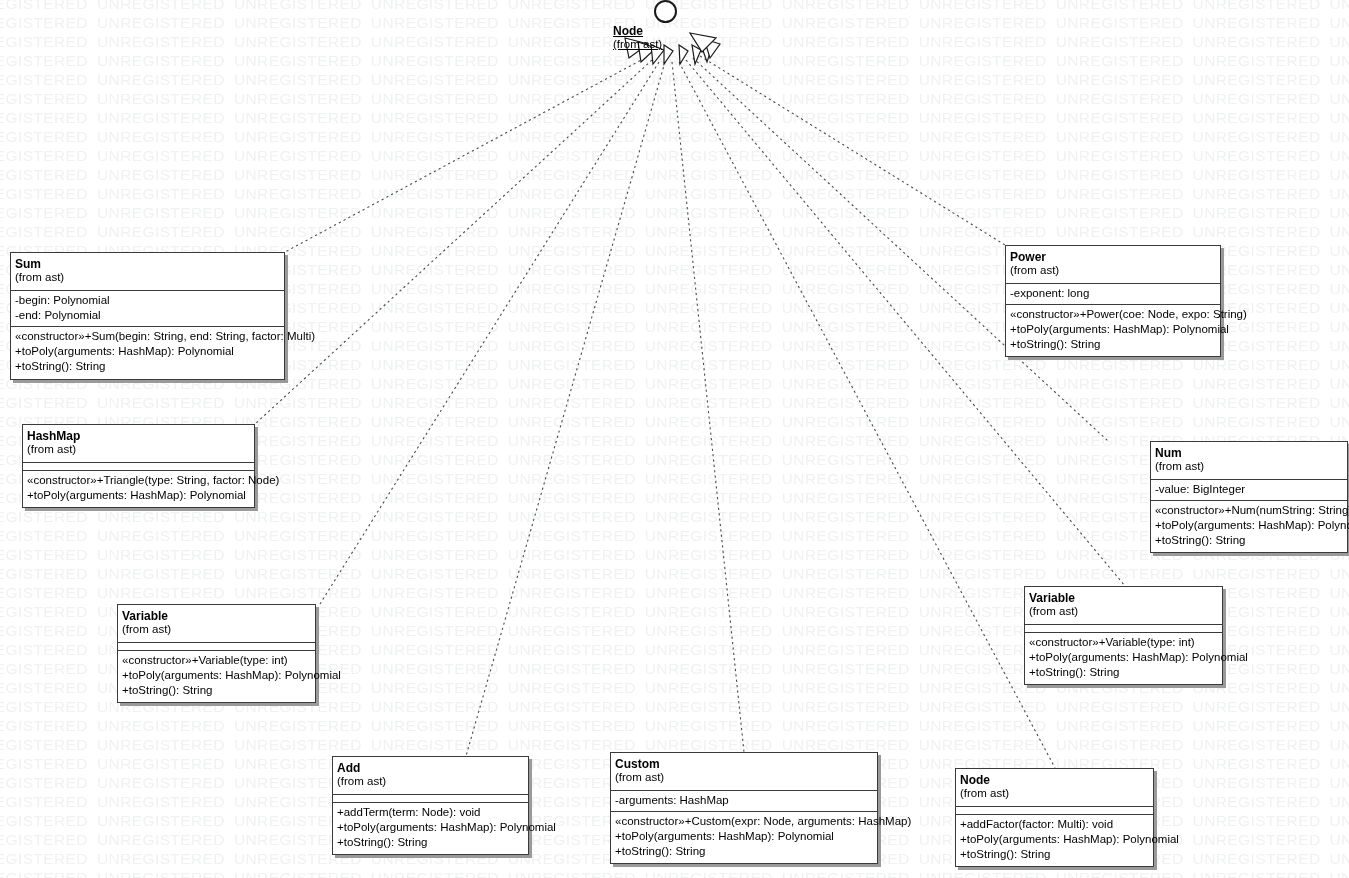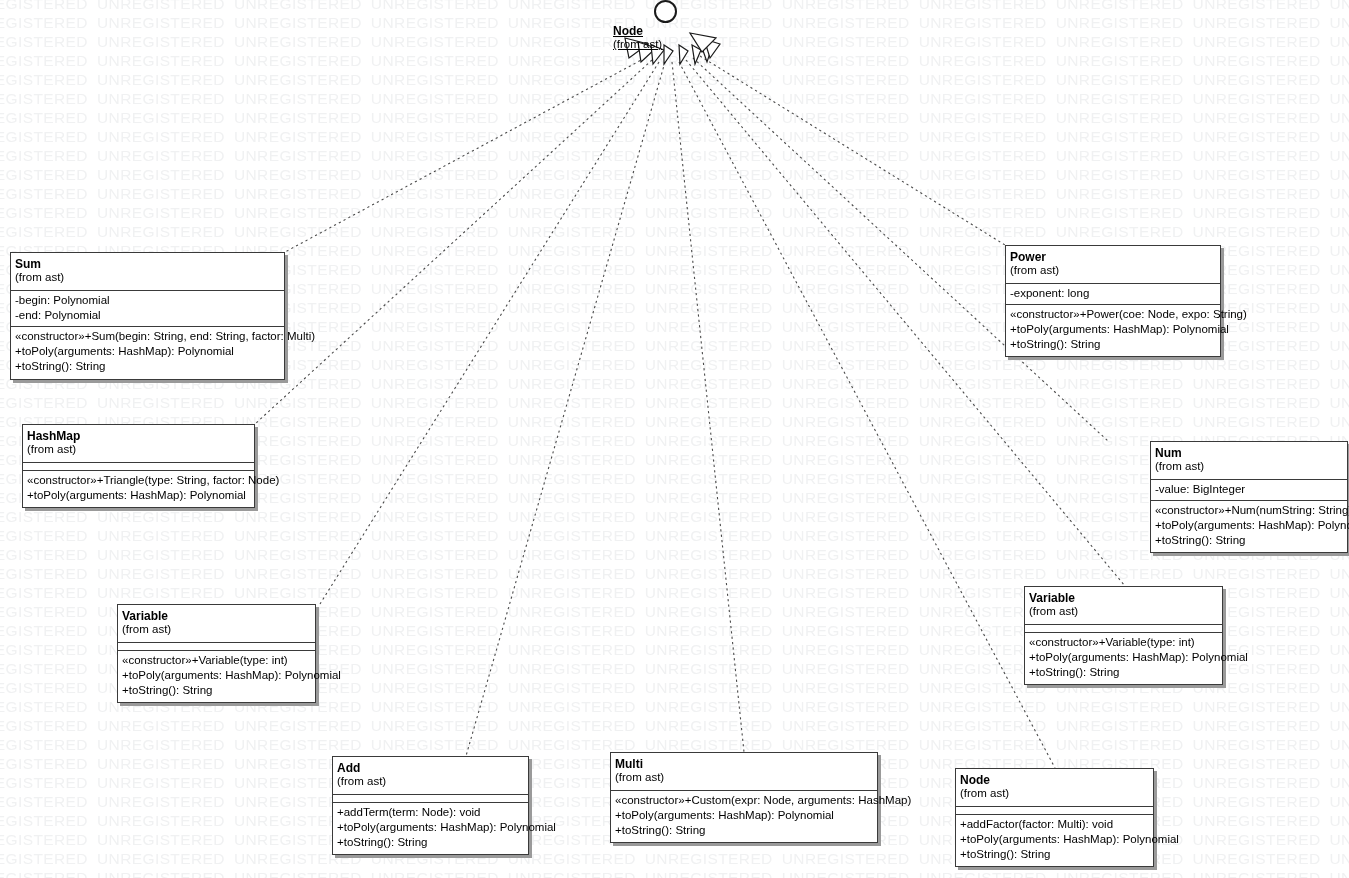--- a/index.html
+++ b/index.html
@@ -287,22 +287,25 @@
     <div class="uml-attrs empty"></div>
     <div class="uml-ops">
       <div class="uml-line">+addTerm(term: Node): void</div>
       <div class="uml-line">+toPoly(arguments: HashMap): Polynomial</div>
       <div class="uml-line">+toString(): String</div>
     </div>
   </div>
 
   <div class="uml-class" style="left:610px; top:752px; width:268px;">
     <div class="uml-head">
-      <div class="uml-name">Multi</div>
-      <div class="uml-from">(from ast)</div>
+      <div class="uml-name">Custom</div>
+      <div class="uml-from">(from ast)</div>
+    </div>
+    <div class="uml-attrs">
+      <div class="uml-line">-arguments: HashMap</div>
     </div>
     <div class="uml-ops">
       <div class="uml-line">«constructor»+Custom(expr: Node, arguments: HashMap)</div>
       <div class="uml-line">+toPoly(arguments: HashMap): Polynomial</div>
       <div class="uml-line">+toString(): String</div>
     </div>
   </div>
 
   <div class="uml-class" style="left:955px; top:768px; width:199px;">
     <div class="uml-head">

